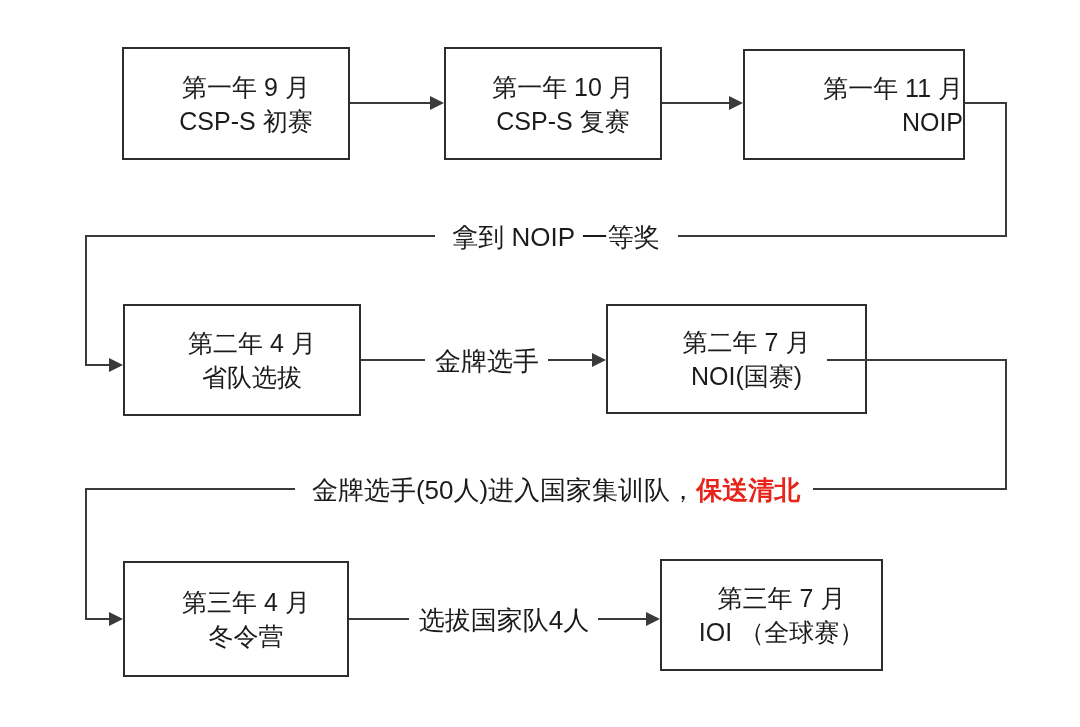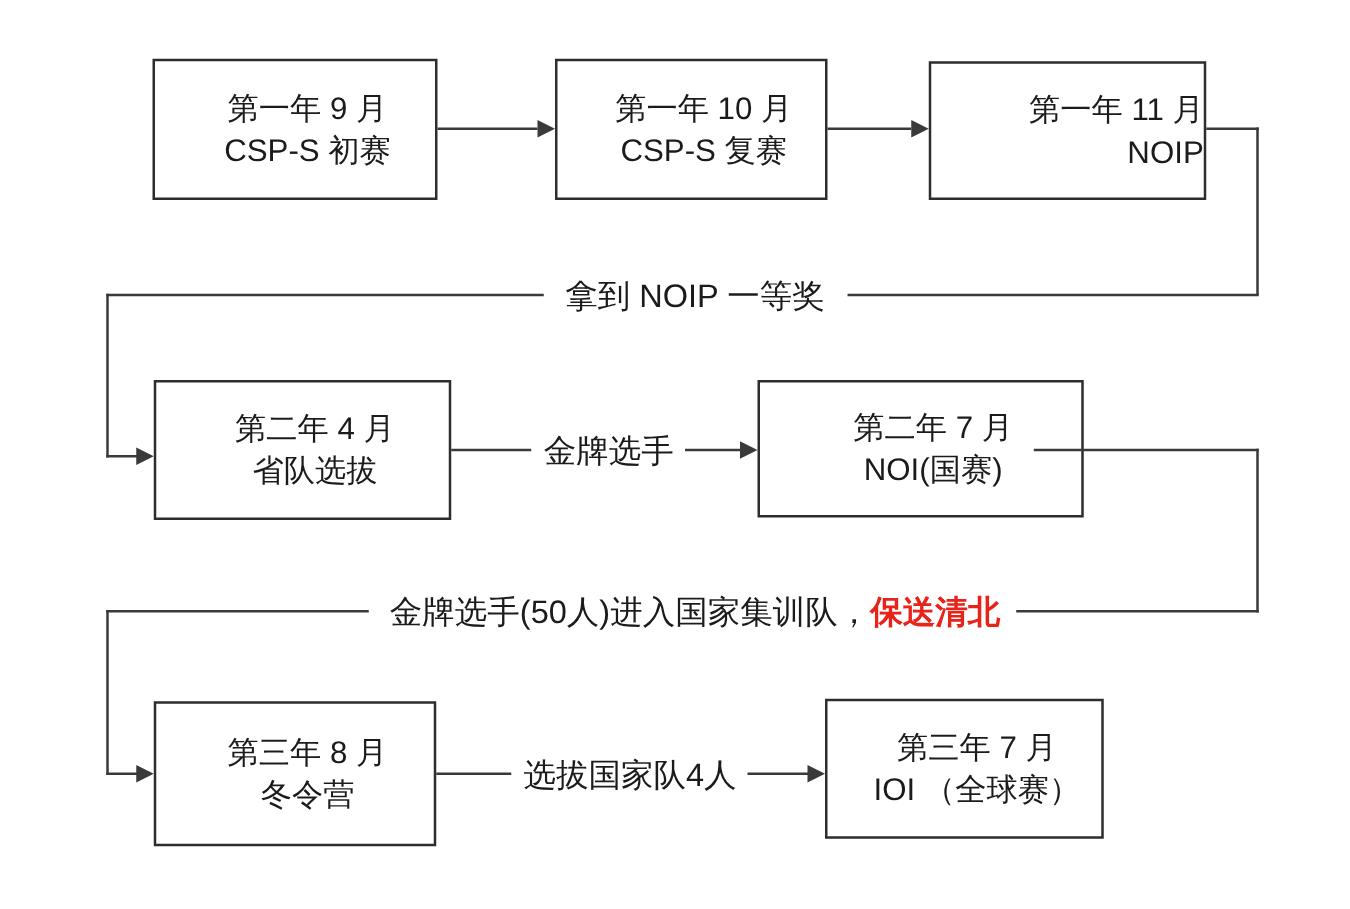--- a/index.html
+++ b/index.html
@@ -74,21 +74,21 @@
   <div class="hline" style="left:827px;top:359px;width:180px;"></div>
   <div class="vline" style="left:1005px;top:359px;height:131px;"></div>
   <div class="hline" style="left:813px;top:488px;width:194px;"></div>
   <div class="edge-label" style="left:556px;top:490px;"><span>金牌选手(50人)进入国家集训队，</span><span class="red-em">保送清北</span></div>
   <div class="hline" style="left:85px;top:488px;width:210px;"></div>
   <div class="vline" style="left:85px;top:488px;height:132px;"></div>
   <div class="hline" style="left:85px;top:618px;width:26px;"></div>
   <div class="ahead" style="left:109px;top:612px;"></div>
 
   <div class="stage-box" style="left:123px;top:561px;width:226px;height:116px;">
-    <div>第三年 8 月</div>
+    <div>第三年 4 月</div>
     <div>冬令营</div>
   </div>
   <div class="stage-box" style="left:660px;top:559px;width:223px;height:112px;">
     <div>第三年 7 月</div>
     <div>IOI （全球赛）</div>
   </div>
 
   <div class="hline" style="left:349px;top:618px;width:60px;"></div>
   <div class="edge-label" style="left:504px;top:620px;">选拔国家队4人</div>
   <div class="hline" style="left:598px;top:618px;width:50px;"></div>

